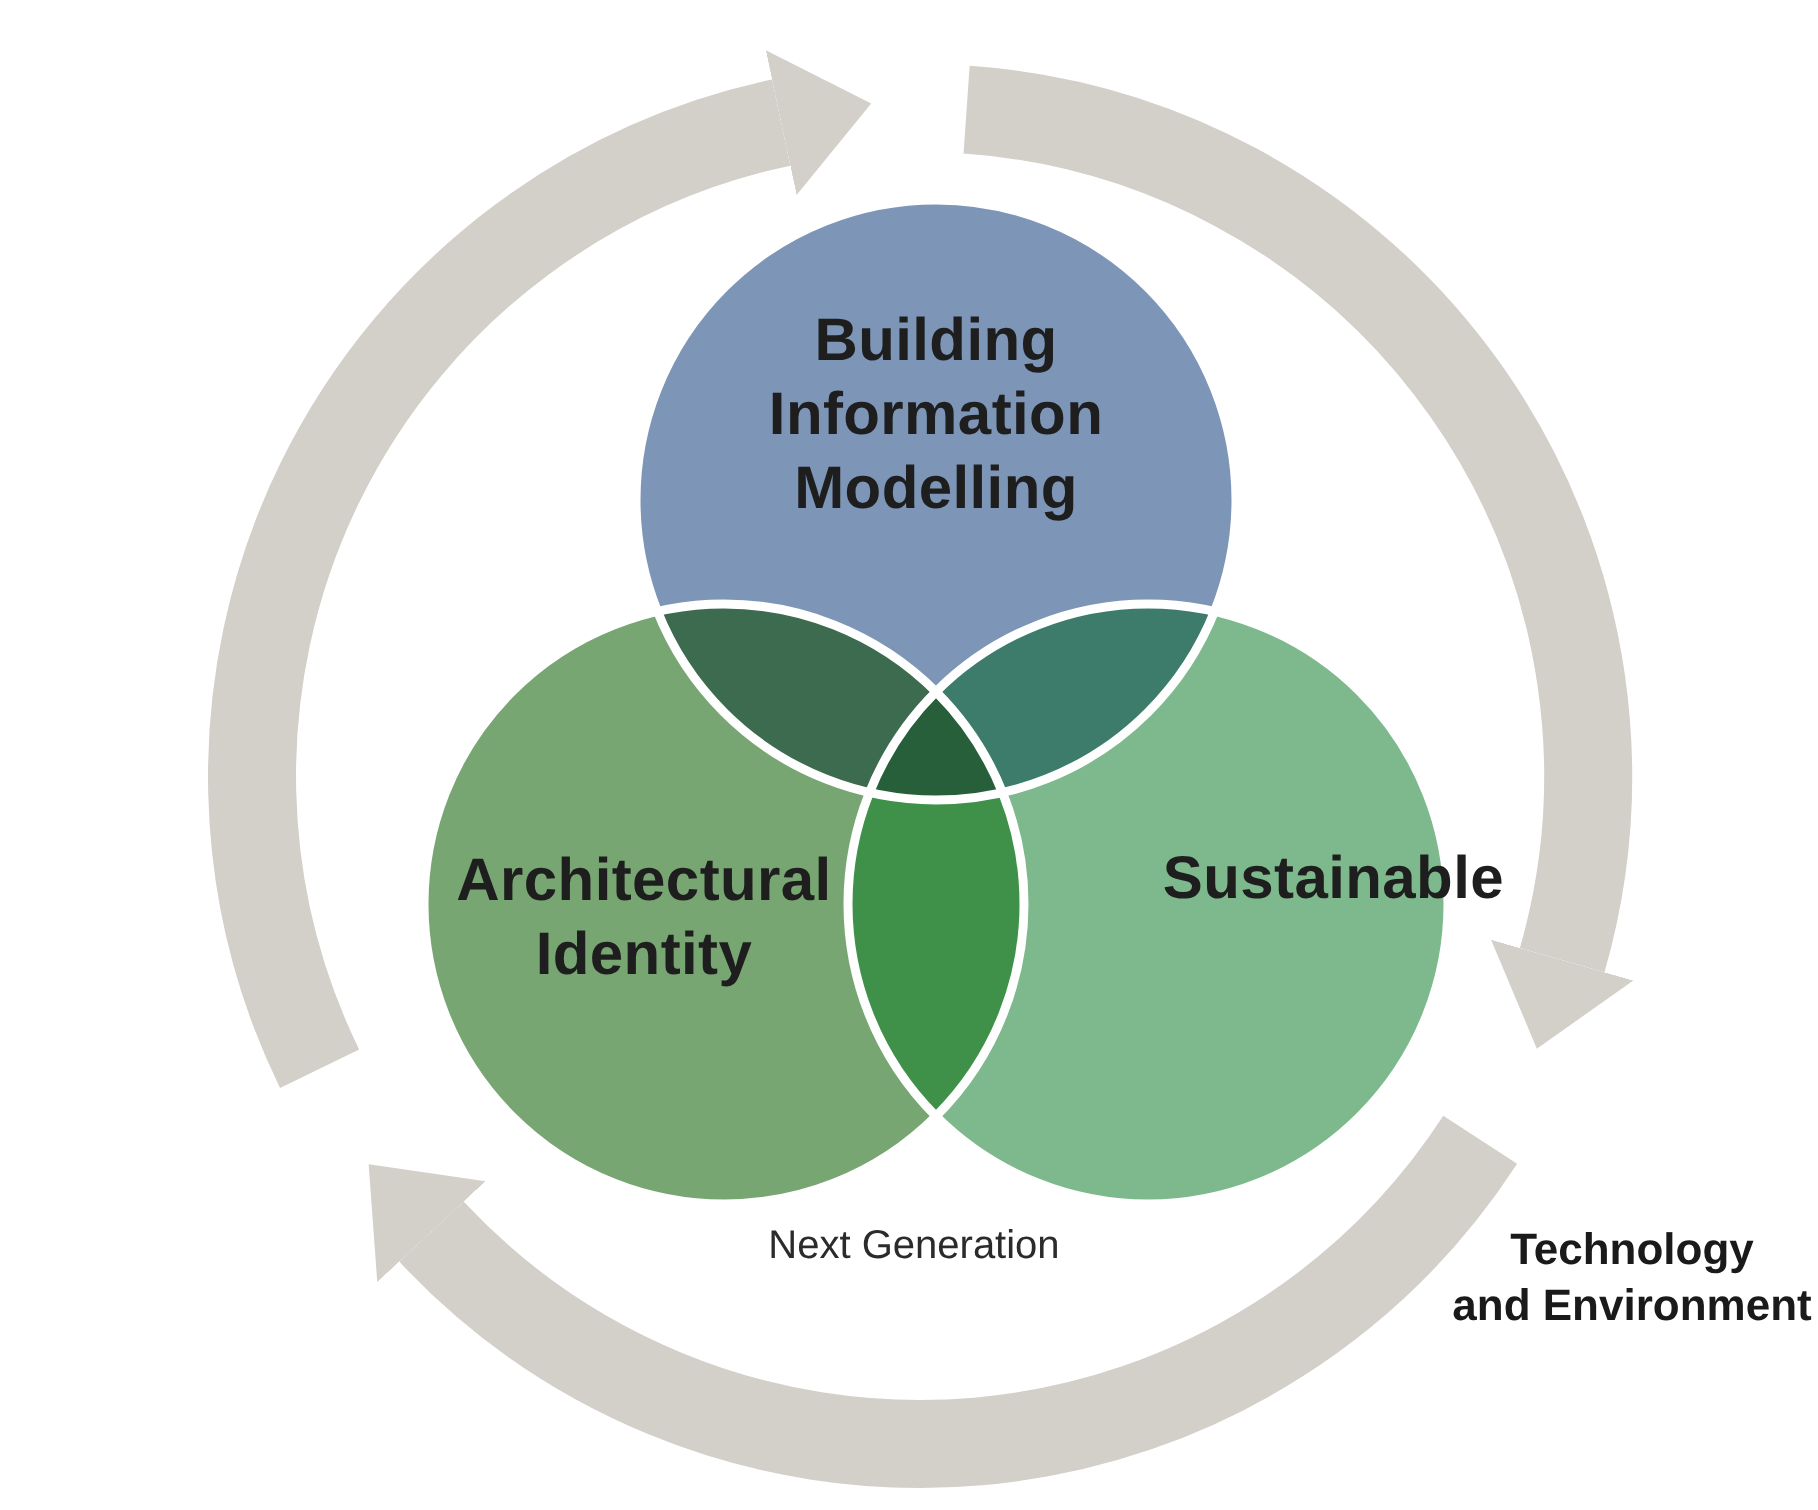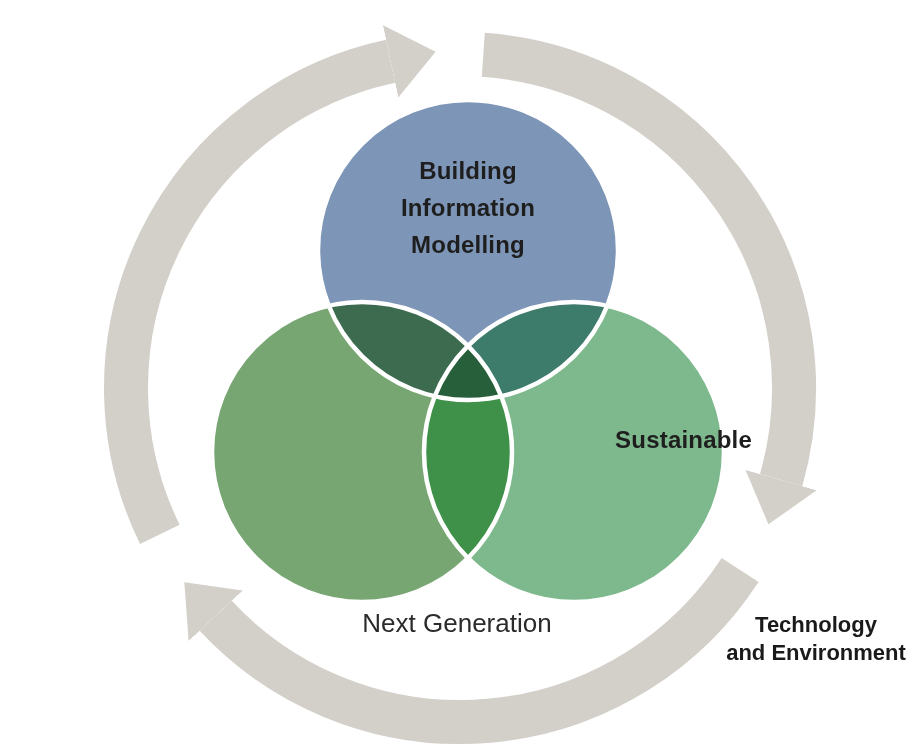--- a/index.html
+++ b/index.html
@@ -19,27 +19,27 @@
     position: absolute;
     left: 0;
     top: 0;
   }
   .label {
     position: absolute;
     color: #1e1e1e;
     text-align: center;
   }
   .circle-label {
-    font-size: 24px;
+    font-size: 30px;
     font-weight: 600;
     line-height: 37px;
     letter-spacing: 0.2px;
   }
   .caption-label {
-    font-size: 26px;
+    font-size: 20px;
     font-weight: 400;
     line-height: 29px;
     color: #2b2b2b;
   }
   .outer-label {
     font-size: 22px;
     font-weight: 700;
     line-height: 28px;
     color: #1a1a1a;
   }
@@ -95,20 +95,24 @@
     <circle cx="362" cy="452" r="150" fill="none" stroke="#ffffff" stroke-width="4.5"></circle>
     <circle cx="574" cy="452" r="150" fill="none" stroke="#ffffff" stroke-width="4.5"></circle>
   </svg>
 
   <div class="label circle-label" style="left:318px; top:152px; width:300px;">
     <div>Building</div>
     <div>Information</div>
     <div>Modelling</div>
   </div>
 
+  <div class="label circle-label" style="left:192px; top:422px; width:260px;">
+    <div>Architectural</div>
+    <div>Identity</div>
+  </div>
 
   <div class="label circle-label" style="left:492px; top:421px; width:260px;text-align:right;">
     <div>Sustainable</div>
   </div>
 
   <div class="label caption-label" style="left:307px; top:609px; width:300px;">
     <div>Next Generation</div>
   </div>
 
 

